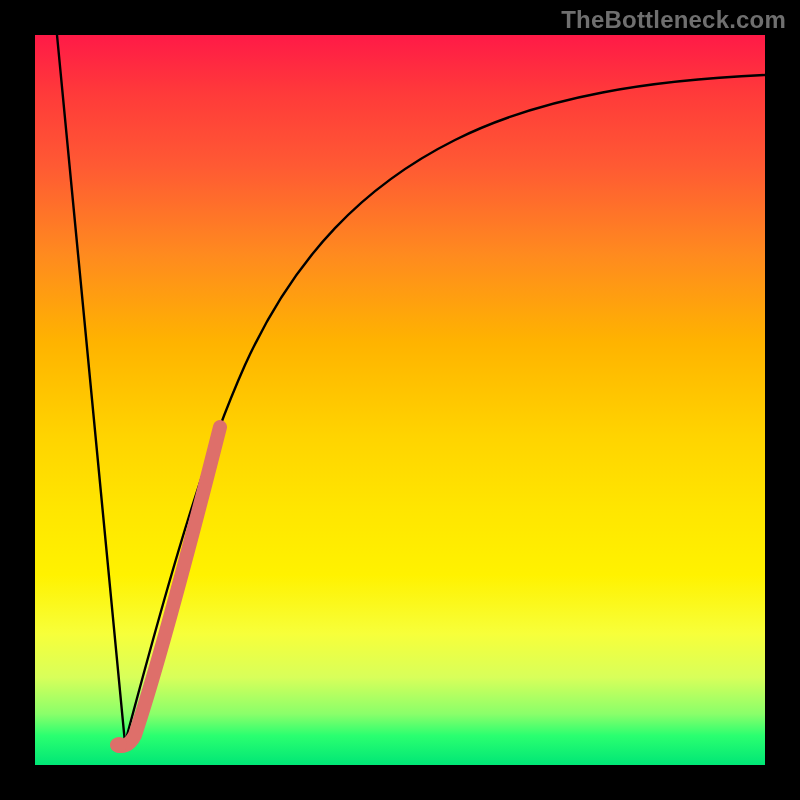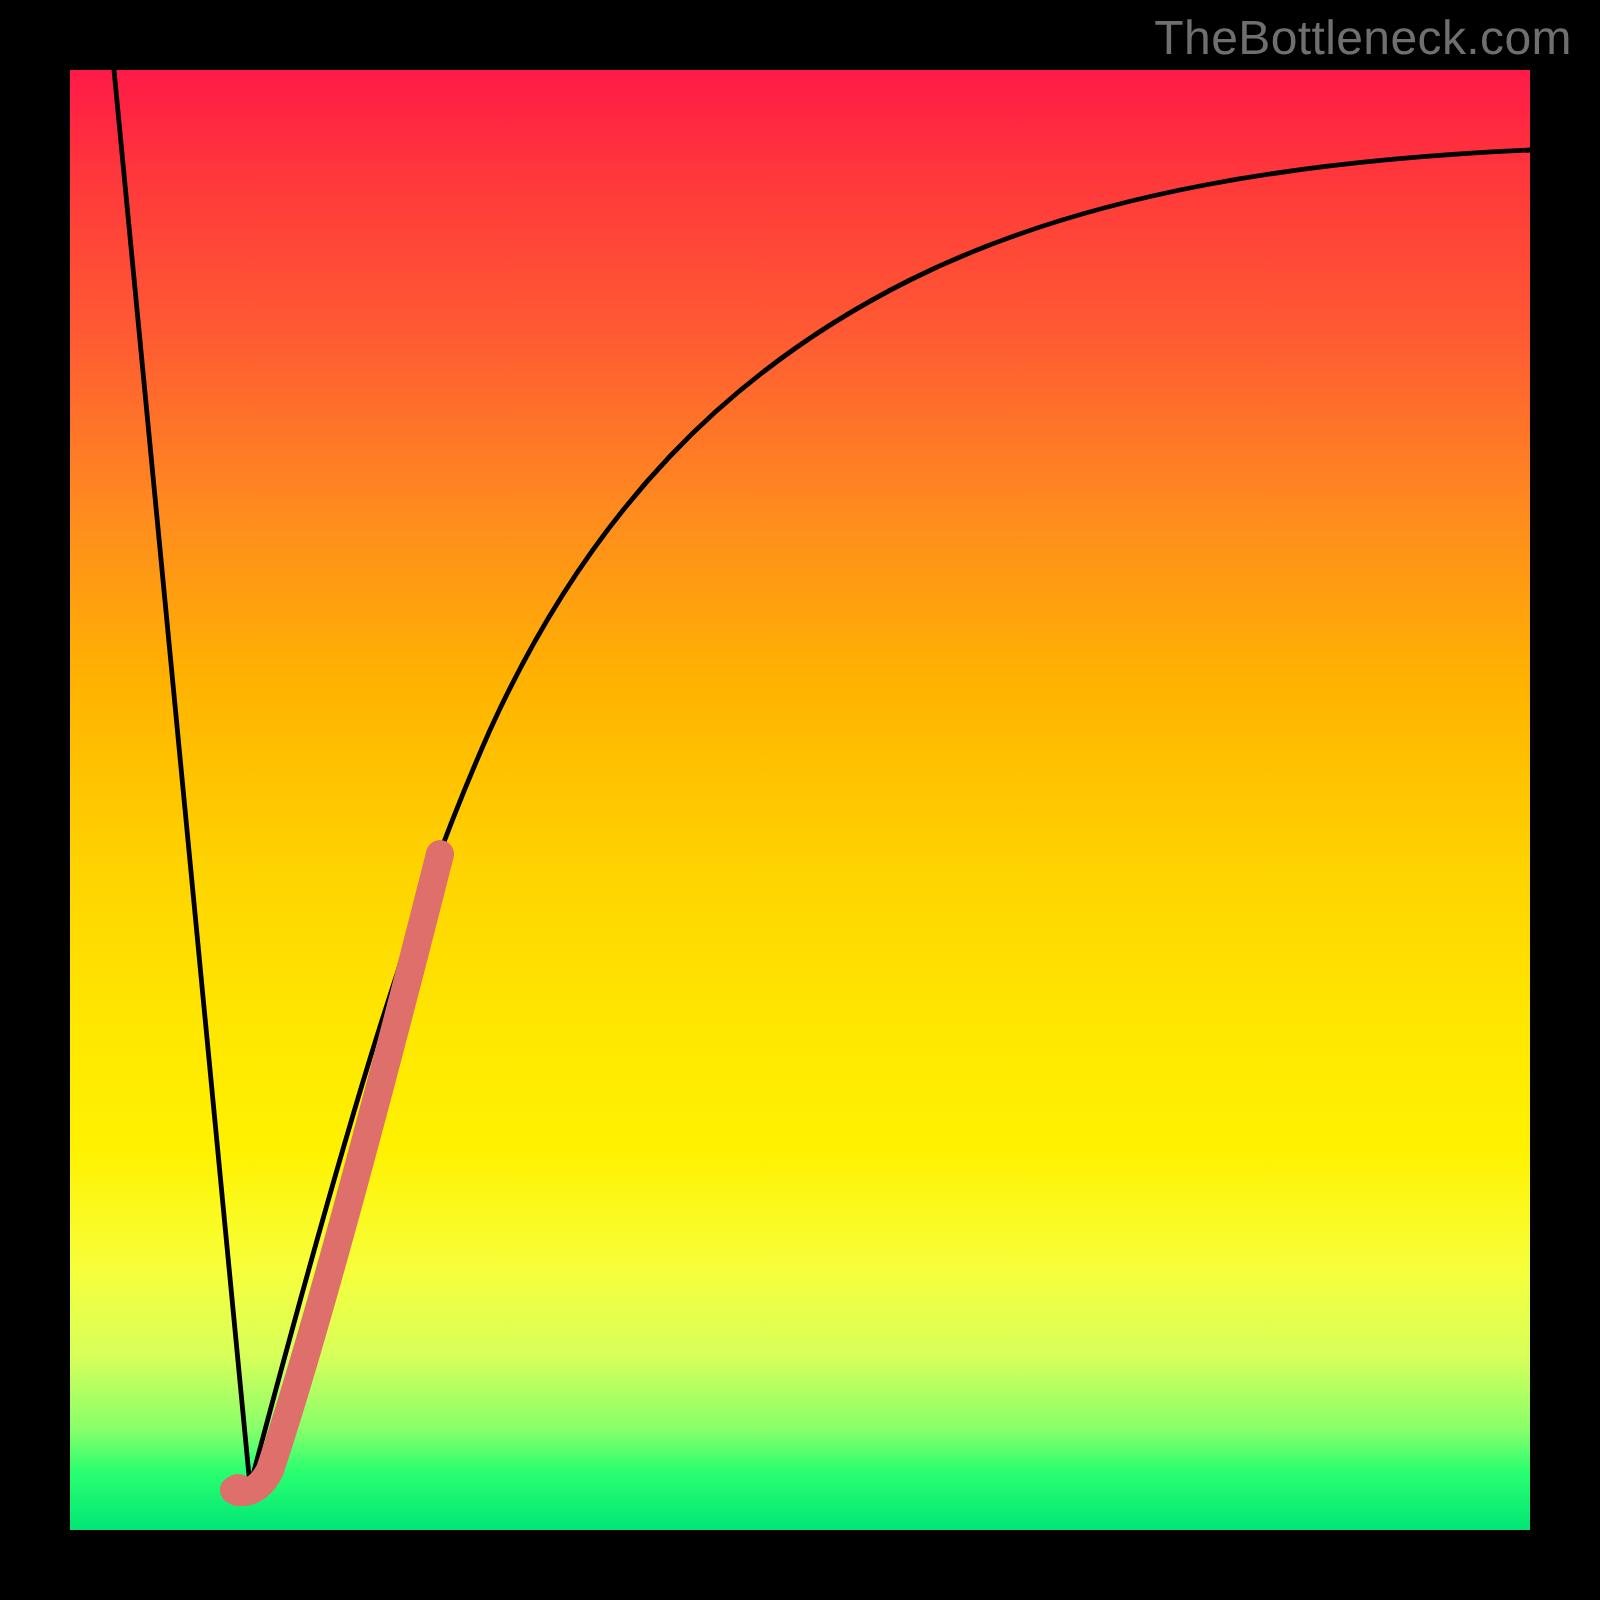--- a/index.html
+++ b/index.html
@@ -38,21 +38,21 @@
       #2aff70 96%,
       #00e676 100%
     );
   }
   .watermark {
     position: absolute;
     top: 6px;
     right: 14px;
     color: #6f6f6f;
     font-size: 24px;
-    font-weight: 400;
+    font-weight: 700;
     letter-spacing: 0.2px;
     user-select: none;
   }
   svg.curves {
     position: absolute;
     left: 0;
     top: 0;
     width: 730px;
     height: 730px;
     overflow: visible;

